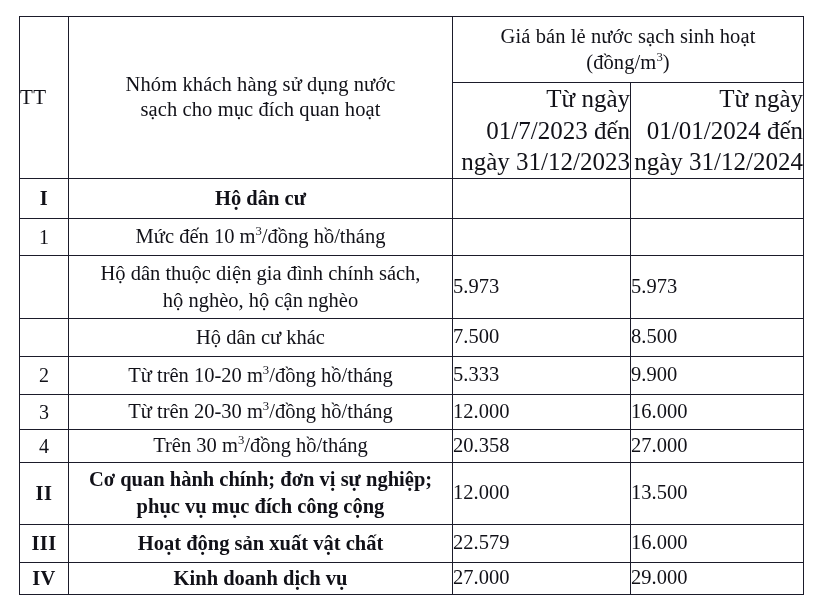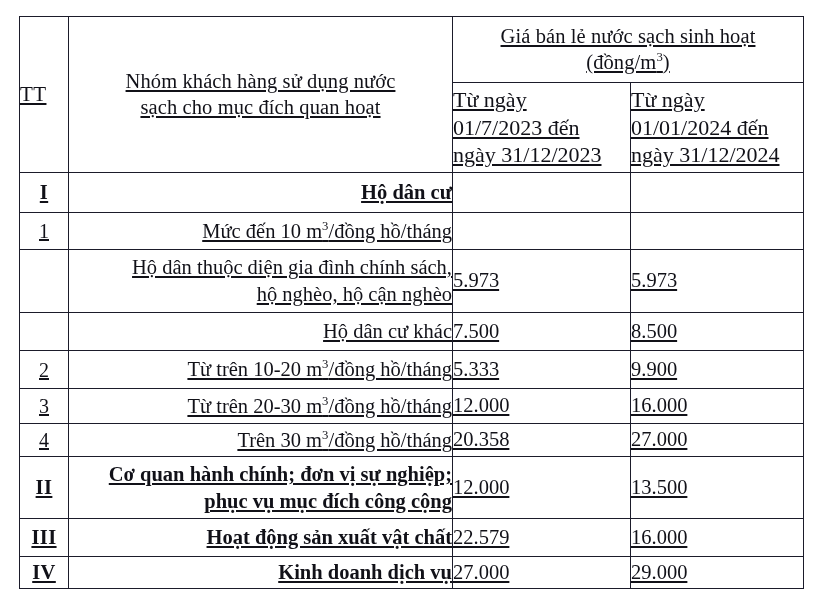--- a/index.html
+++ b/index.html
@@ -32,62 +32,61 @@
     background: #ffffff;
   }
 
   table.price-table td,
   table.price-table th {
     border: 1.4px solid #1b1b2a;
     padding: 0;
     vertical-align: middle;
     font-weight: normal;
     color: #111118;
-    text-decoration: underline;
   }
 
   
   col.c-tt    { width: 49px; }
   col.c-desc  { width: 384px; }
   col.c-p1    { width: 178px; }
   col.c-p2    { width: 173px; }
 
   .cell-pad       { padding: 3px 7px 4px 10px; }
   .cell-pad-num   { padding: 3px 6px 4px 6px; }
 
   .hdr {
     text-align: center;
     font-weight: bold;
     font-size: 20.5px;
     line-height: 1.24;
     letter-spacing: 0.1px;
     padding: 6px 8px 7px 8px;
   }
   .hdr-small {
-    text-align: left;
+    text-align: right;
     font-weight: bold;
-    font-size: 22px;
+    font-size: 25px;
     line-height: 1.26;
     padding: 6px 4px 7px 4px;
   }
   .hdr-tt {
     font-weight: bold;
     font-size: 21px;
     letter-spacing: 0.4px;
   }
 
   .idx {
     text-align: center;
     font-size: 20px;
     line-height: 1.2;
   }
   .idx.bold { font-weight: bold; letter-spacing: 0.4px; font-size: 20.5px; }
 
   .desc {
-    text-align: right;
+    text-align: center;
     font-size: 20.5px;
     line-height: 1.3;
   }
   .desc.bold { font-weight: bold; }
 
   .num {
     text-align: left;
     font-size: 20.5px;
     line-height: 1.25;
   }

